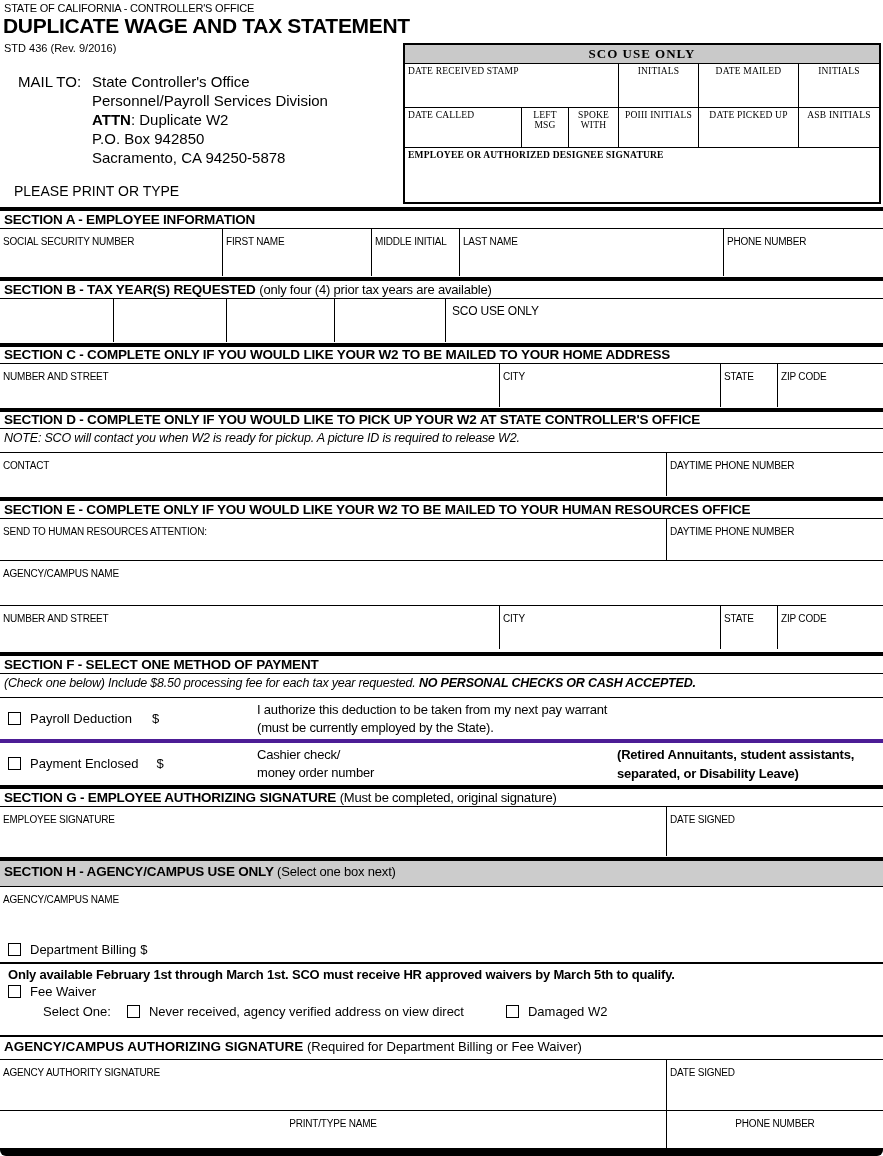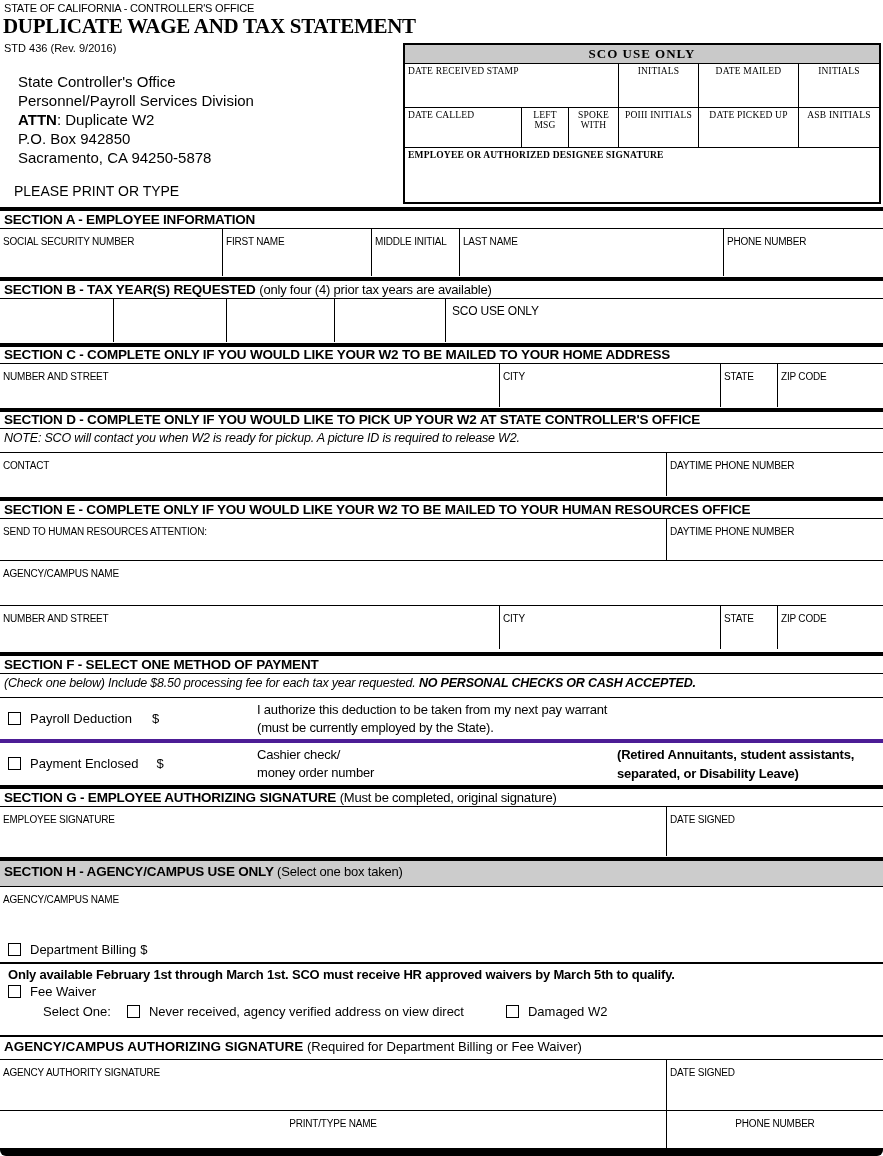--- a/index.html
+++ b/index.html
@@ -2,21 +2,21 @@
 <html><head>
 <meta charset="utf-8">
 <style>
   * { margin:0; padding:0; box-sizing:border-box; }
   body { background:#fff; font-family:"Liberation Sans", sans-serif; color:#000; }
   .page { position:relative; width:883px; height:1156px; background:#fff; overflow:hidden;border-radius:6px; }
 
   
   .hdr { position:relative; height:207px; }
   .agency-line { position:absolute; left:4px; top:2px; font-size:11px; letter-spacing:-0.2px; }
-  .doc-title { position:absolute; left:3px; top:14px; font-size:21px; font-weight:bold; letter-spacing:-0.3px;font-family:Liberation Serif, serif; }
+  .doc-title { position:absolute; left:3px; top:14px; font-size:21px; font-weight:bold; letter-spacing:-0.3px; }
   .form-number { position:absolute; left:4px; top:42px; font-size:11px; }
   .mailto { position:absolute; left:18px; top:72px; display:flex; font-size:15px; line-height:19px; }
   .mailto-label { width:74px; }
   .print-type { position:absolute; left:14px; top:183px; font-size:14px; }
 
   
   .scobox { position:absolute; left:403px; top:43px; width:478px; height:161px;
             border:2px solid #000; font-family:"Liberation Serif", serif; }
   .sco-title { height:19px; background:#c9c9c9; border-bottom:1px solid #000; text-align:center;
                font-weight:bold; font-size:13px; letter-spacing:1px; line-height:18px; }
@@ -71,20 +71,21 @@
 </head>
 <body>
 
 <div class="page">
 
   <div class="hdr">
     <div class="agency-line">STATE OF CALIFORNIA - CONTROLLER'S OFFICE</div>
     <div class="doc-title">DUPLICATE WAGE AND TAX STATEMENT</div>
     <div class="form-number">STD 436 (Rev. 9/2016)</div>
     <div class="mailto">
+      <div class="mailto-label">MAIL TO:</div>
       <div>
         <div>State Controller's Office</div>
         <div>Personnel/Payroll Services Division</div>
         <div><b>ATTN</b><span>: Duplicate W2</span></div>
         <div>P.O. Box 942850</div>
         <div>Sacramento, CA 94250-5878</div>
       </div>
     </div>
     <div class="print-type">PLEASE PRINT OR TYPE</div>
 
@@ -201,21 +202,21 @@
 
   <div class="sec" style="height:72px">
     <div class="sec-head"><span>SECTION G - EMPLOYEE AUTHORIZING SIGNATURE</span> <span class="sub">(Must be completed, original signature)</span></div>
     <div class="frow h50">
       <div class="fcell" style="width:667px"><span class="flabel">EMPLOYEE SIGNATURE</span></div>
       <div class="fcell" style="flex:1"><span class="flabel">DATE SIGNED</span></div>
     </div>
   </div>
 
   <div class="sec" style="height:178px">
-    <div class="sec-head grayband" style="height:25px; padding-top:3px"><span>SECTION H - AGENCY/CAMPUS USE ONLY</span> <span class="sub">(Select one box taken)</span></div>
+    <div class="sec-head grayband" style="height:25px; padding-top:3px"><span>SECTION H - AGENCY/CAMPUS USE ONLY</span> <span class="sub">(Select one box next)</span></div>
     <div class="frow h50">
       <div class="fcell" style="flex:1"><span class="flabel">AGENCY/CAMPUS NAME</span></div>
     </div>
     <div class="deptrow">
       <span class="cbx"></span>
       <span class="opt-label">Department Billing</span>
       <span class="opt-label" style="margin-left:4px">$</span>
     </div>
     <div class="waiver">
       <div class="waiver-note">Only available February 1st through March 1st. SCO must receive HR approved waivers by March 5th to qualify.</div>

